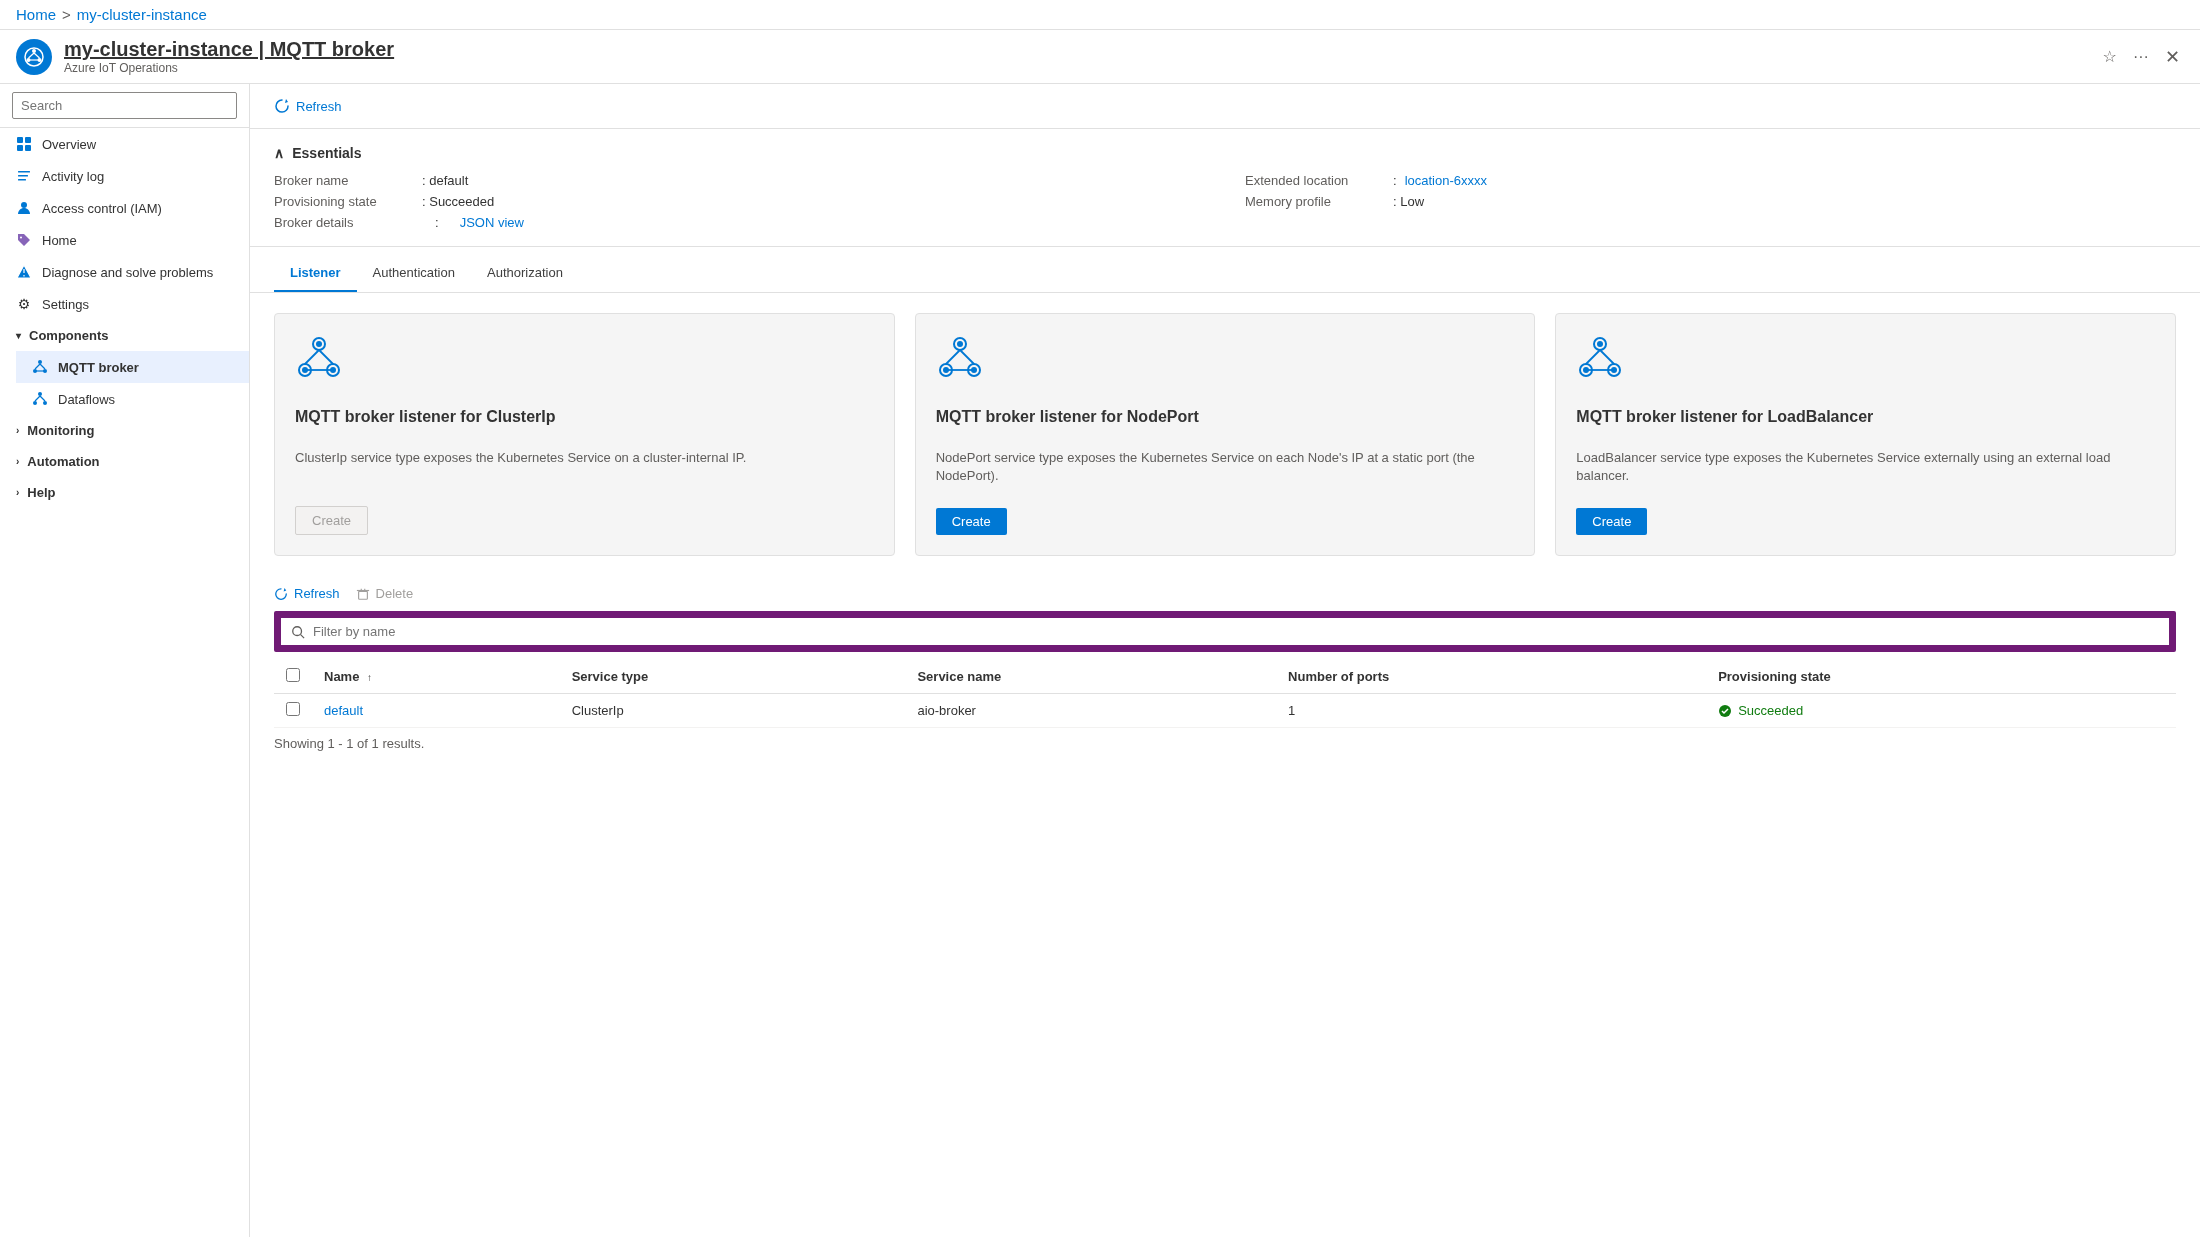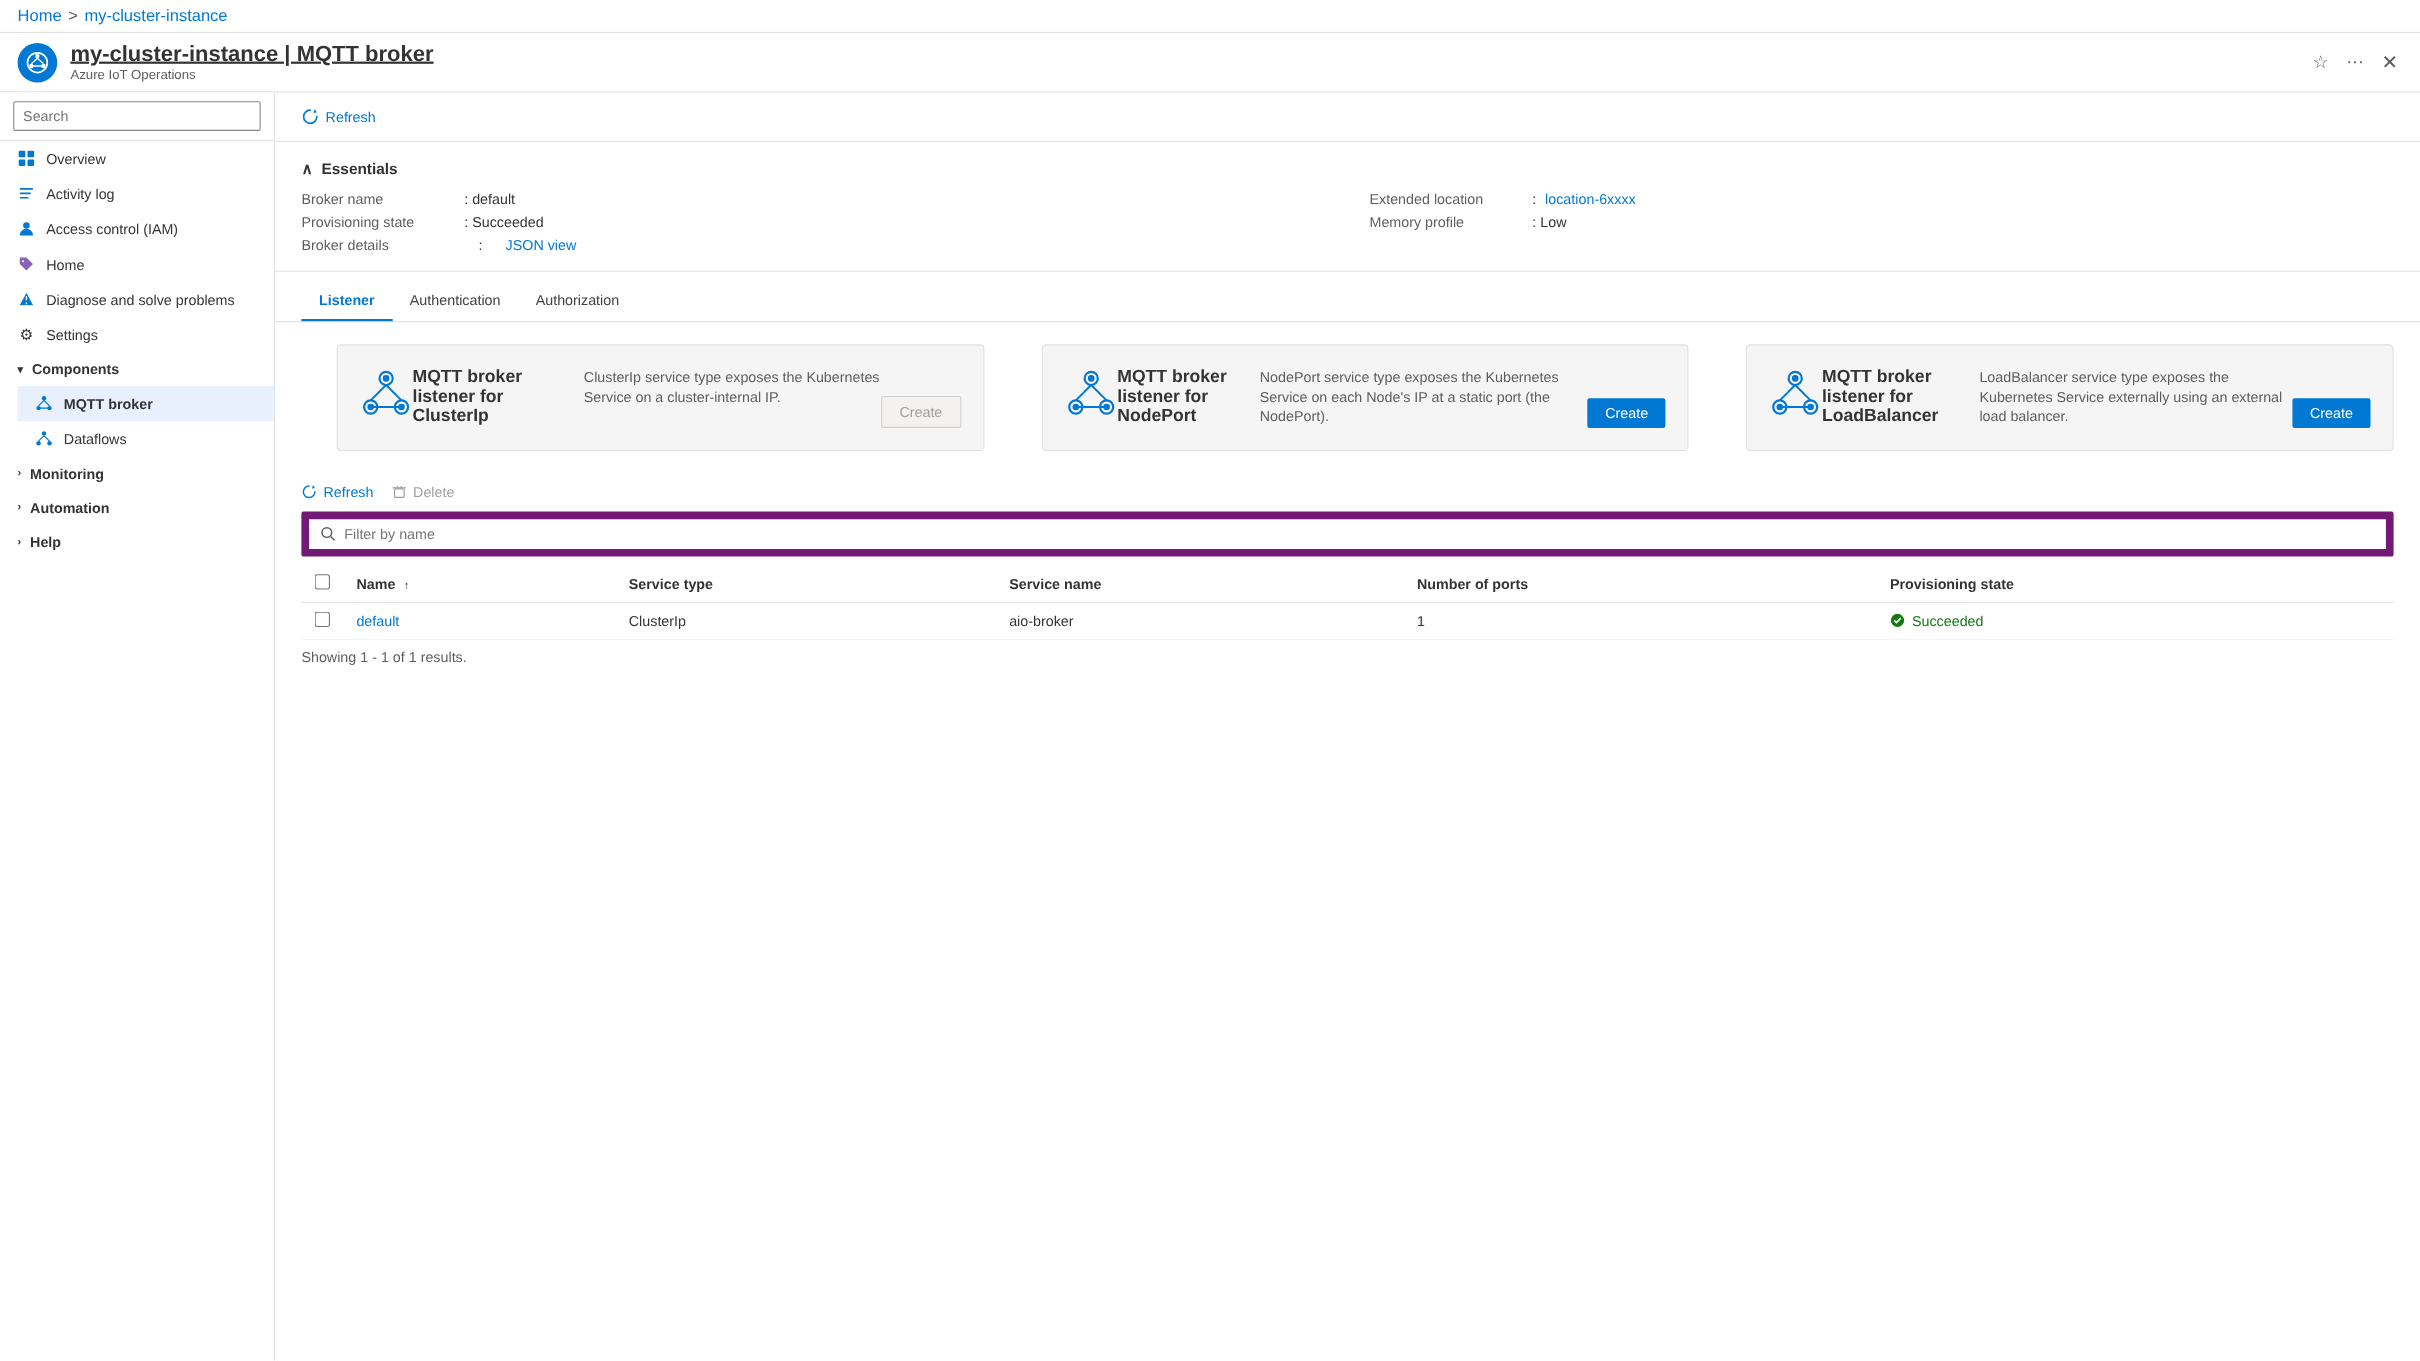--- a/index.html
+++ b/index.html
@@ -48,21 +48,21 @@
     .essentials-value { color: #333; }
     .essentials-link { color: #0078d4; text-decoration: none; }
 
     
     .tabs { display: flex; gap: 0; padding: 0 24px; border-bottom: 1px solid #e0e0e0; margin-top: 8px; }
     .tab { padding: 10px 16px; cursor: pointer; font-size: 13px; color: #404040; border-bottom: 2px solid transparent; }
     .tab.active { color: #0078d4; border-bottom: 2px solid #0078d4; font-weight: 600; }
 
     
     .cards-container { display: flex; gap: 20px; padding: 20px 24px; }
-    .card { flex: 1; background: #f5f5f5; border: 1px solid #e0e0e0; border-radius: 4px; padding: 20px; display: flex; flex-direction: row; gap: 0; margin-left: 32px; }
+    .card { flex: 1; background: #f5f5f5; border: 1px solid #e0e0e0; border-radius: 4px; padding: 20px; display: flex; flex-direction: column; gap: 23px; }
     .card-title { font-size: 16px; font-weight: 600; color: #333; }
     .card-desc { font-size: 13px; color: #605e5c; line-height: 1.4; }
     .card-btn { align-self: flex-start; margin-top: auto; padding: 6px 16px; background: #0078d4; color: white; border: none; border-radius: 2px; cursor: pointer; font-size: 13px; }
     .card-btn.disabled { background: #f3f2f1; color: #a19f9d; border: 1px solid #d2d0ce; cursor: default; }
 
     
     .table-section { padding: 0 24px; }
     .table-toolbar { display: flex; align-items: center; gap: 16px; padding: 10px 0; }
     .table-toolbar-btn { display: flex; align-items: center; gap: 6px; background: none; border: none; cursor: pointer; color: #0078d4; font-size: 13px; }
     .table-toolbar-btn.disabled { color: #a19f9d; cursor: default; }

